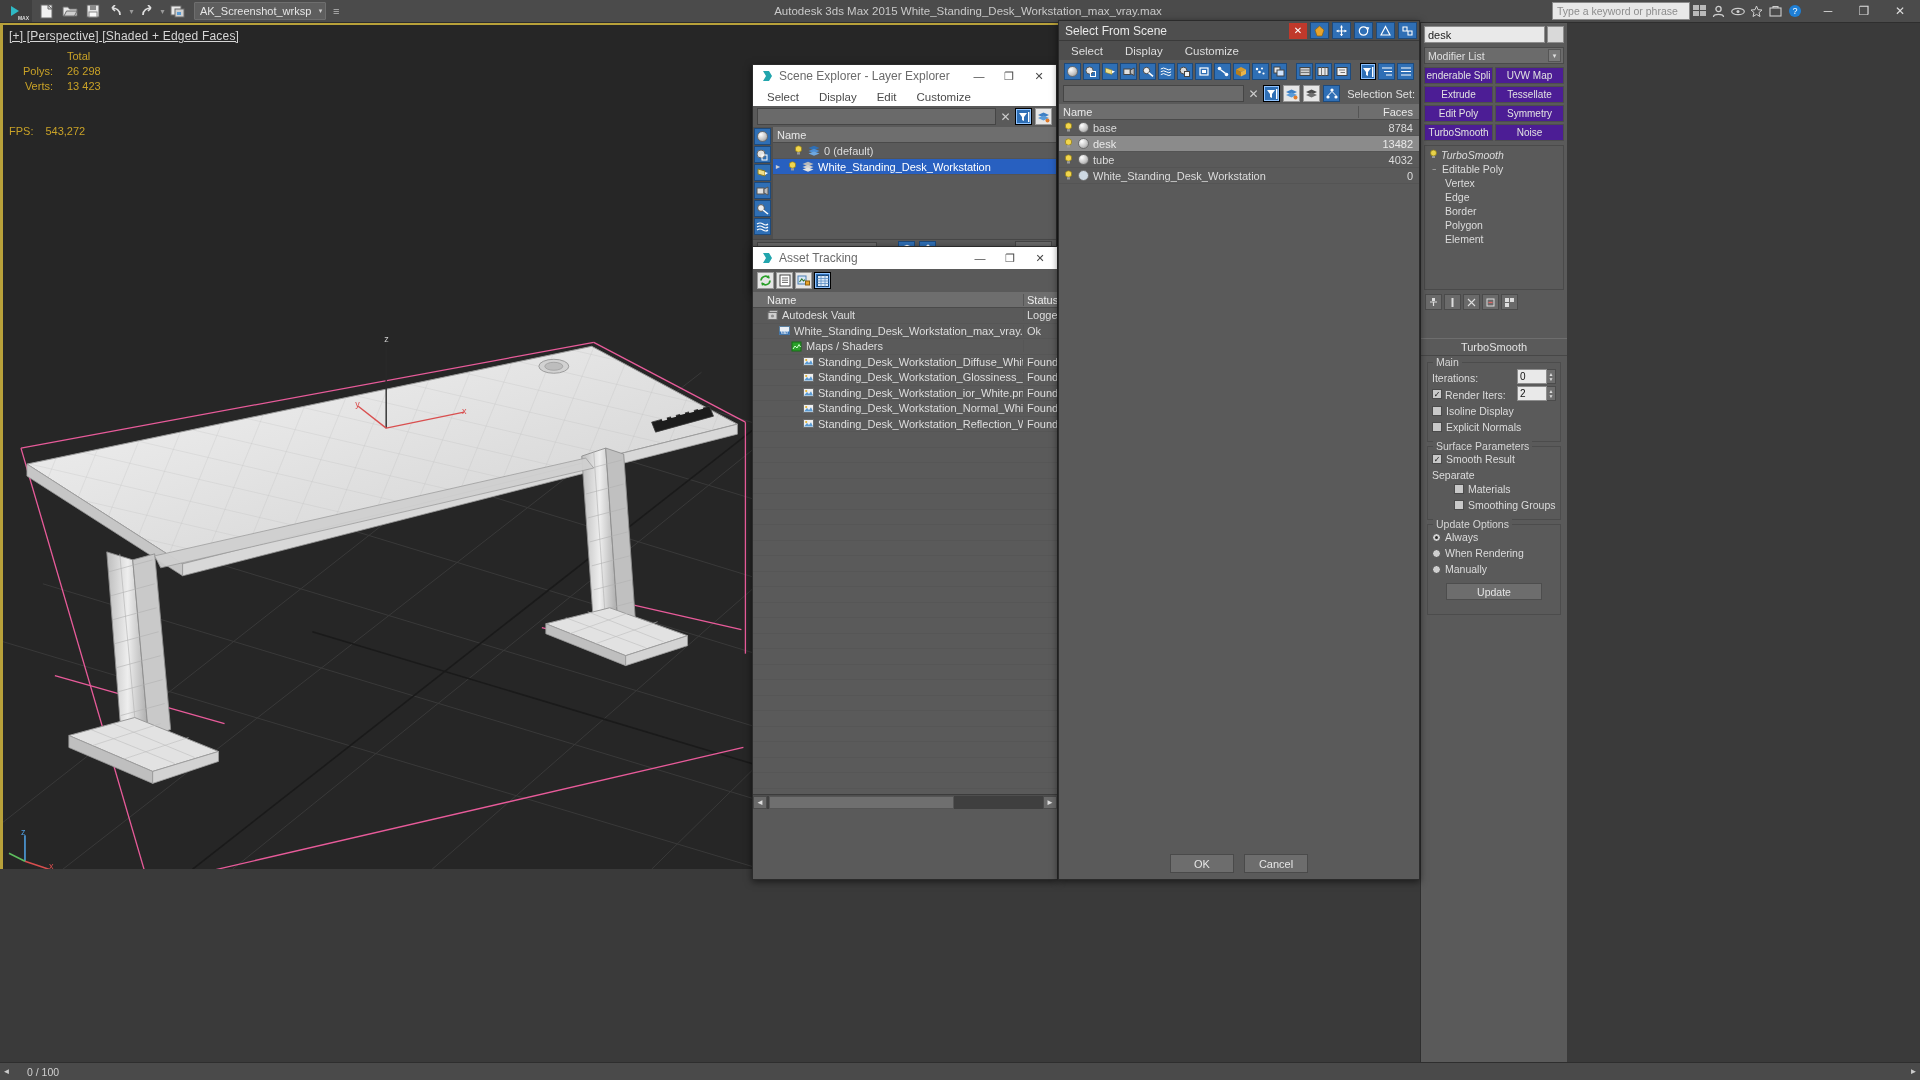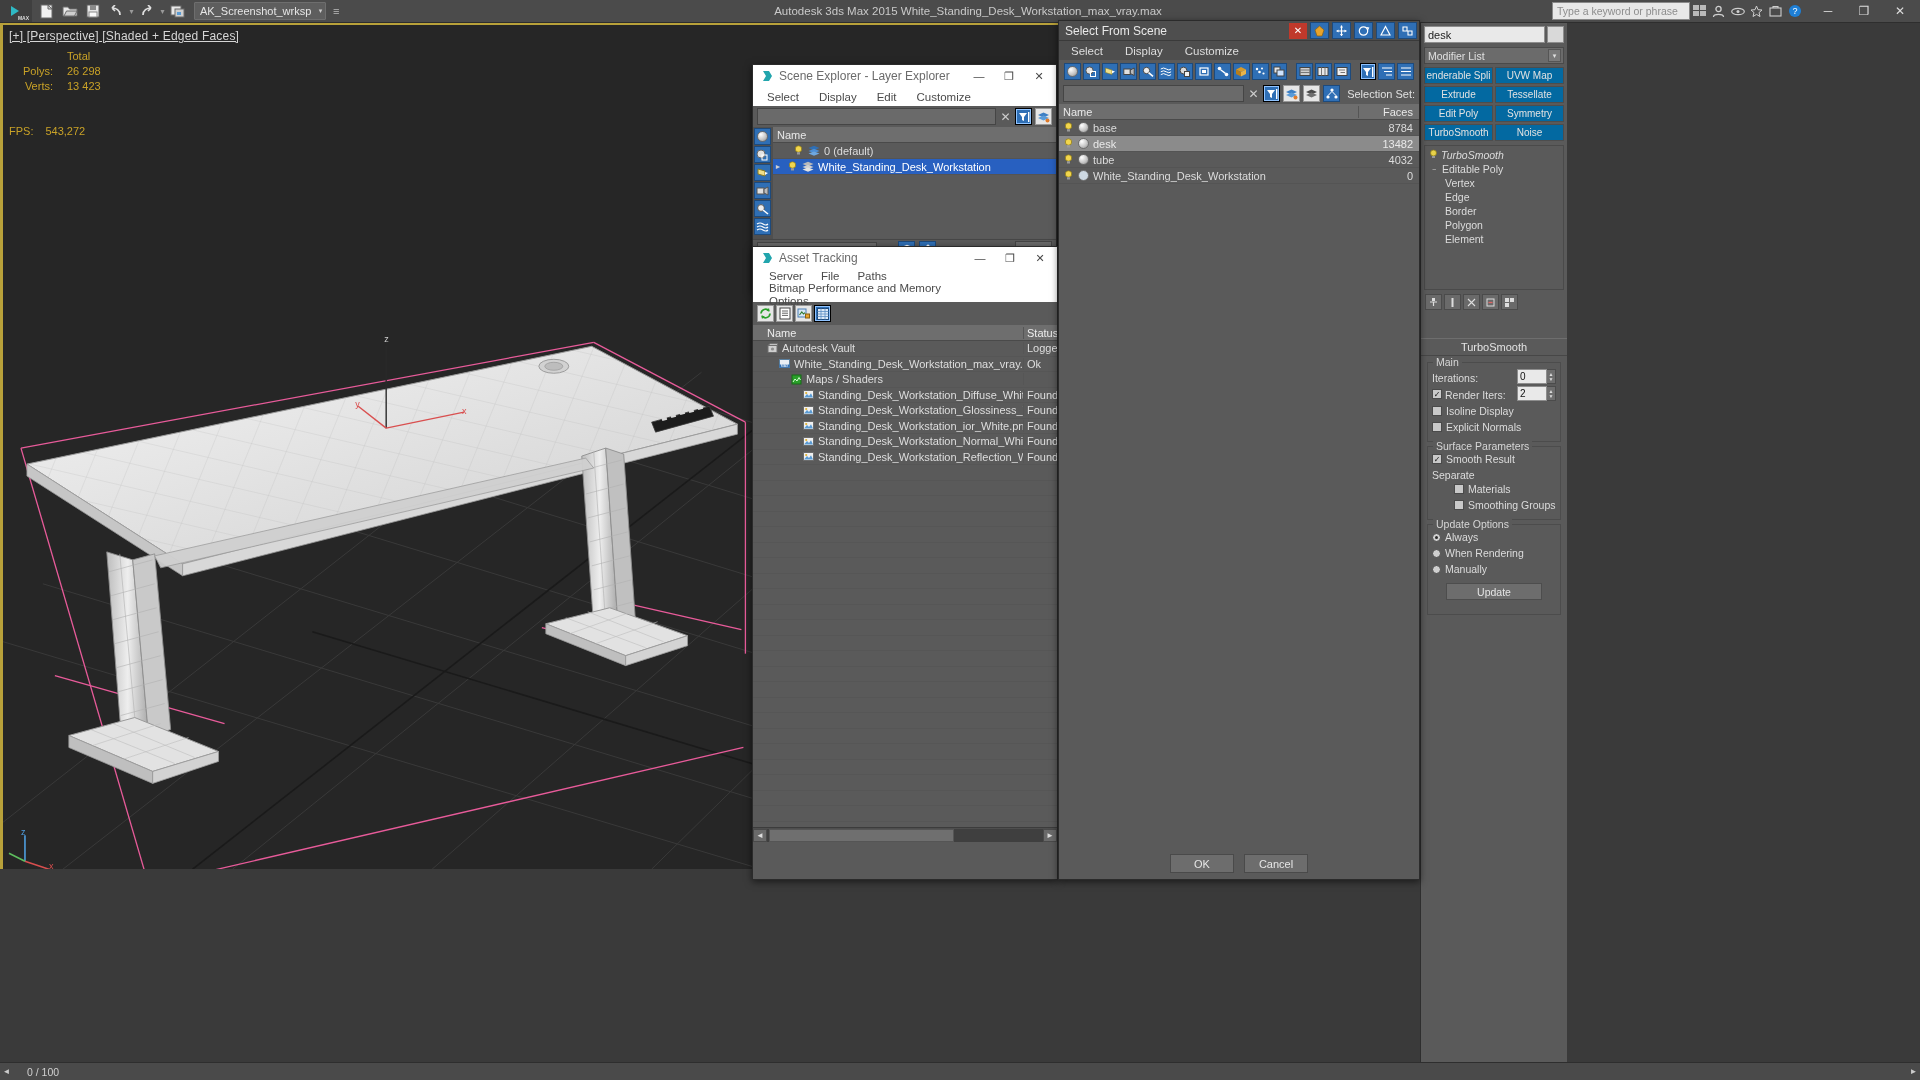--- a/index.html
+++ b/index.html
@@ -89,21 +89,21 @@
   }
   .cp-colorchip{width:17px;height:17px;background:#d9d9d9;border:1px solid #8d8d8d;}
   .cp-sub { padding:2px 3px; }
   .cp-select {
     width:100%;height:17px;background:#6b6b6b;border:1px solid #4a4a4a;color:#e0e0e0;
     font-size:10.5px;padding:0 3px;display:flex;align-items:center;position:relative;
   }
   .cp-select .car{position:absolute;right:2px;top:1px;width:13px;height:13px;background:#7a7a7a;border:1px solid #555;display:flex;align-items:center;justify-content:center;font-size:7px;}
   .cp-btnrow{display:flex;gap:2px;padding:1px 3px;}
   .cp-btn{
-    flex:1;height:17px;background:#0369a1;border:1px solid #4d4d4d;color:#e2e2e2;
+    flex:1;height:17px;background:#4c1d95;border:1px solid #4d4d4d;color:#e2e2e2;
     font-size:10px;display:flex;align-items:center;justify-content:center;cursor:pointer;
     overflow:hidden;white-space:nowrap;
   }
   .stack {
     margin:3px 3px 0 3px;background:#5a5a5a;border:1px solid #4a4a4a; height:145px;
     padding:2px 0; overflow:hidden;
   }
   .stack-item{ font-size:10.5px;color:#dcdcdc;padding:1px 4px;display:flex;align-items:center;gap:3px;white-space:nowrap;}
   .stack-item.ital{font-style:italic;}
   .stack-item .ind{display:inline-block;}
@@ -823,27 +823,20 @@
           <path d="M3 2 L9 2 L12 7 L9 12 L3 12 L6 7 Z" fill="#22a5ad"></path>
         </svg>
     </span>
     <span>Asset Tracking</span>
     <span class="win-ctrl">
       <span class="wc">—</span>
       <span class="wc">❐</span>
       <span class="wc close">✕</span>
     </span>
   </div>
-  <div class="menubar" style="height:33px;align-items:flex-start;padding-top:1px;flex-wrap:wrap;gap:0;padding-left:16px;">
-    <span class="mi" style="margin-right:18px">Server</span>
-    <span class="mi" style="margin-right:18px">File</span>
-    <span class="mi" style="margin-right:18px">Paths</span>
-    <span class="mi" style="margin-right:18px">Bitmap Performance and Memory</span>
-    <span class="mi" style="width:100%;margin-top:1px">Options</span>
-  </div>
 
   <div class="win-toolbar">
     <div class="tb-ico plain">
       <svg width="13" height="13" viewBox="0 0 13 13">
           <path d="M2 6.5 a4.5 4.5 0 0 1 8 -2.6 M11 6.5 a4.5 4.5 0 0 1 -8 2.6" stroke="#2aa02a" stroke-width="1.7" fill="none"></path>
           <path d="M10 1 L10.6 4.4 L7.4 3.8 Z" fill="#2aa02a"></path>
           <path d="M3 12 L2.4 8.6 L5.6 9.2 Z" fill="#2aa02a"></path>
         </svg>
     </div>
     <div class="tb-ico plain">

